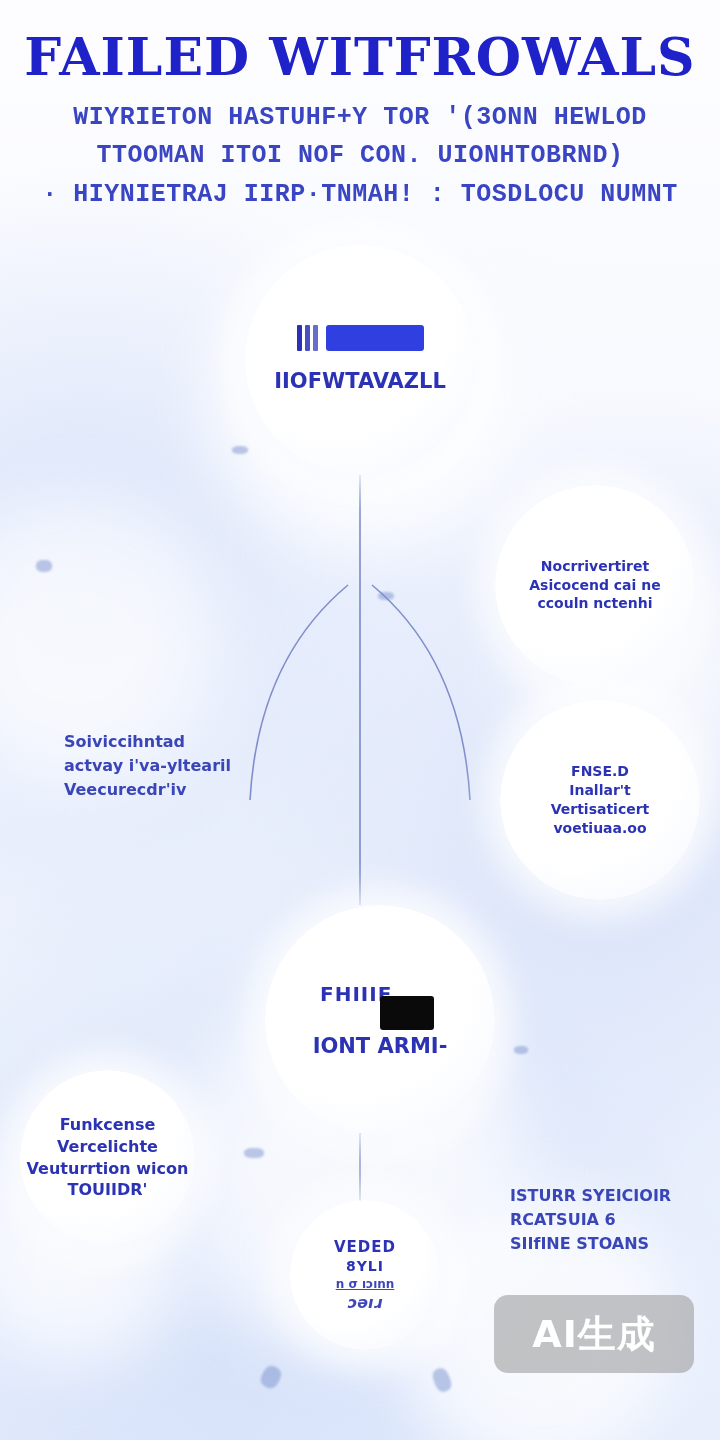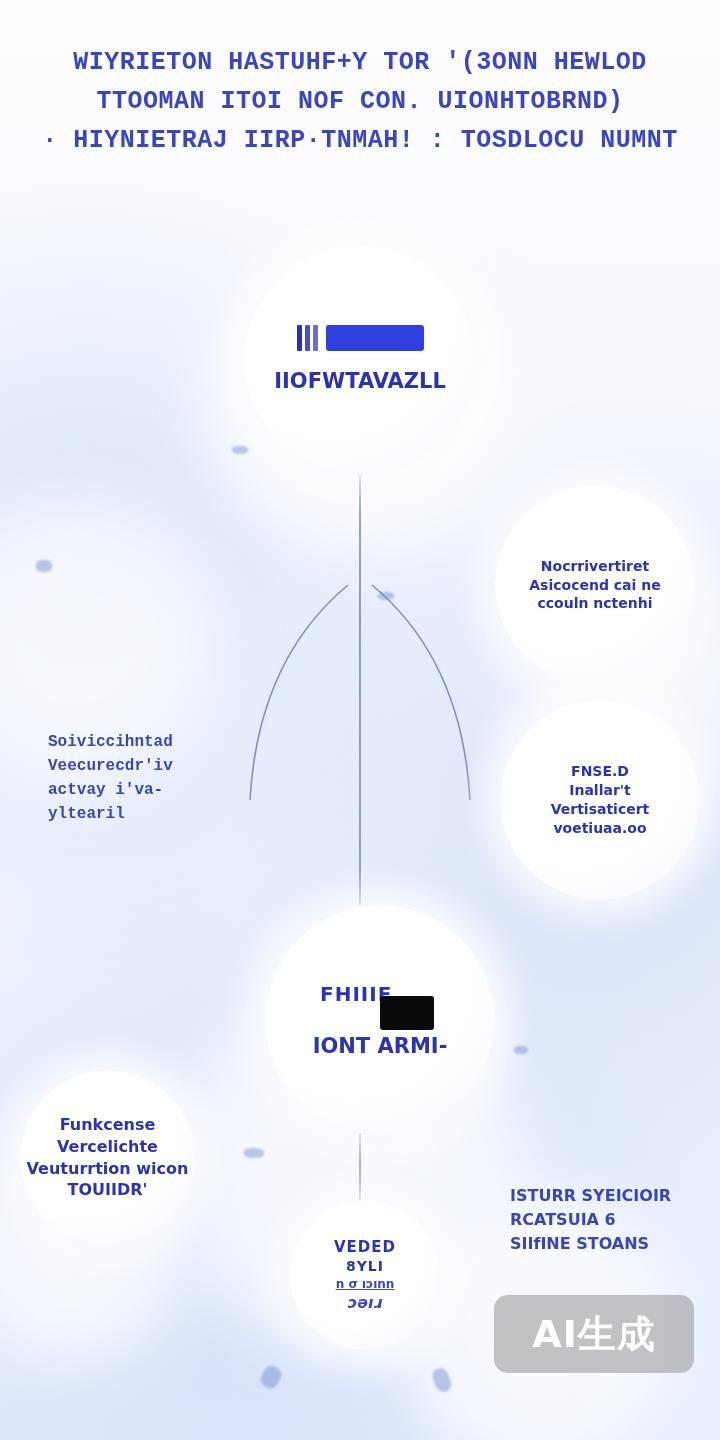--- a/index.html
+++ b/index.html
@@ -121,21 +121,21 @@
   
   .free-text {
     position: absolute;
     font-family: "DejaVu Sans", sans-serif;
     font-weight: 600;
     font-size: 16px;
     line-height: 1.5;
     color: #3a46b8;
     filter: blur(0.3px);
   }
-  #text-left-mid  { left: 48px;  top: 730px; width: 190px; font-family: Liberation Mono, monospace; }
+  #text-left-mid  { left: 64px;  top: 730px; width: 190px; }
   #text-right-bot { left: 470px; top: 1184px; width: 230px; margin-left: 40px; }
 
   
   .bar-icon {
     display: flex;
     align-items: center;
     gap: 3px;
     margin-bottom: 16px;
   }
   .bar-icon .tick {
@@ -220,20 +220,21 @@
   <div class="blob b6"></div>
 
   <svg class="connector" viewBox="0 0 720 1440">
     <line x1="360" y1="470" x2="360" y2="905" stroke="#5566b8" stroke-width="1.6" opacity="0.75"></line>
     <line x1="360" y1="1080" x2="360" y2="1205" stroke="#5566b8" stroke-width="1.6" opacity="0.75"></line>
     <path d="M 250 800 Q 258 660 348 585" fill="none" stroke="#5566b8" stroke-width="1.6" opacity="0.7"></path>
     <path d="M 470 800 Q 462 660 372 585" fill="none" stroke="#5566b8" stroke-width="1.6" opacity="0.7"></path>
   </svg>
 
   <div class="header">
+    <div class="title">FAILED WITFROWALS</div>
     <div class="subtitle">
       <div>WIYRIETON HASTUHF+Y TOR '(3ONN HEWLOD</div>
       <div>TTOOMAN ITOI NOF CON. UIONHTOBRND)</div>
       <div>· HIYNIETRAJ IIRP·TNMAH! : TOSDLOCU NUMNT</div>
     </div>
   </div>
 
   <div class="node node-main" id="node-top">
     <div class="bar-icon">
       <span class="tick t1"></span>
@@ -252,22 +253,22 @@
 
   <div class="node node-side" id="node-right-2">
     <div class="label">FNSE.D</div>
     <div class="label">Inallar't</div>
     <div class="label">Vertisaticert</div>
     <div class="label">voetiuaa.oo</div>
   </div>
 
   <div class="free-text" id="text-left-mid">
     <div>Soiviccihntad</div>
+    <div>actvay i'va-yltearil</div>
     <div>Veecurecdr'iv</div>
-    <div>actvay i'va-yltearil</div>
   </div>
 
   <div class="node node-main" id="node-center">
     <div class="cam-icon">
       <span class="strip">FHIIIF</span>
       <span class="block"></span>
     </div>
     <div class="label">IONT ARMI-</div>
   </div>
 

